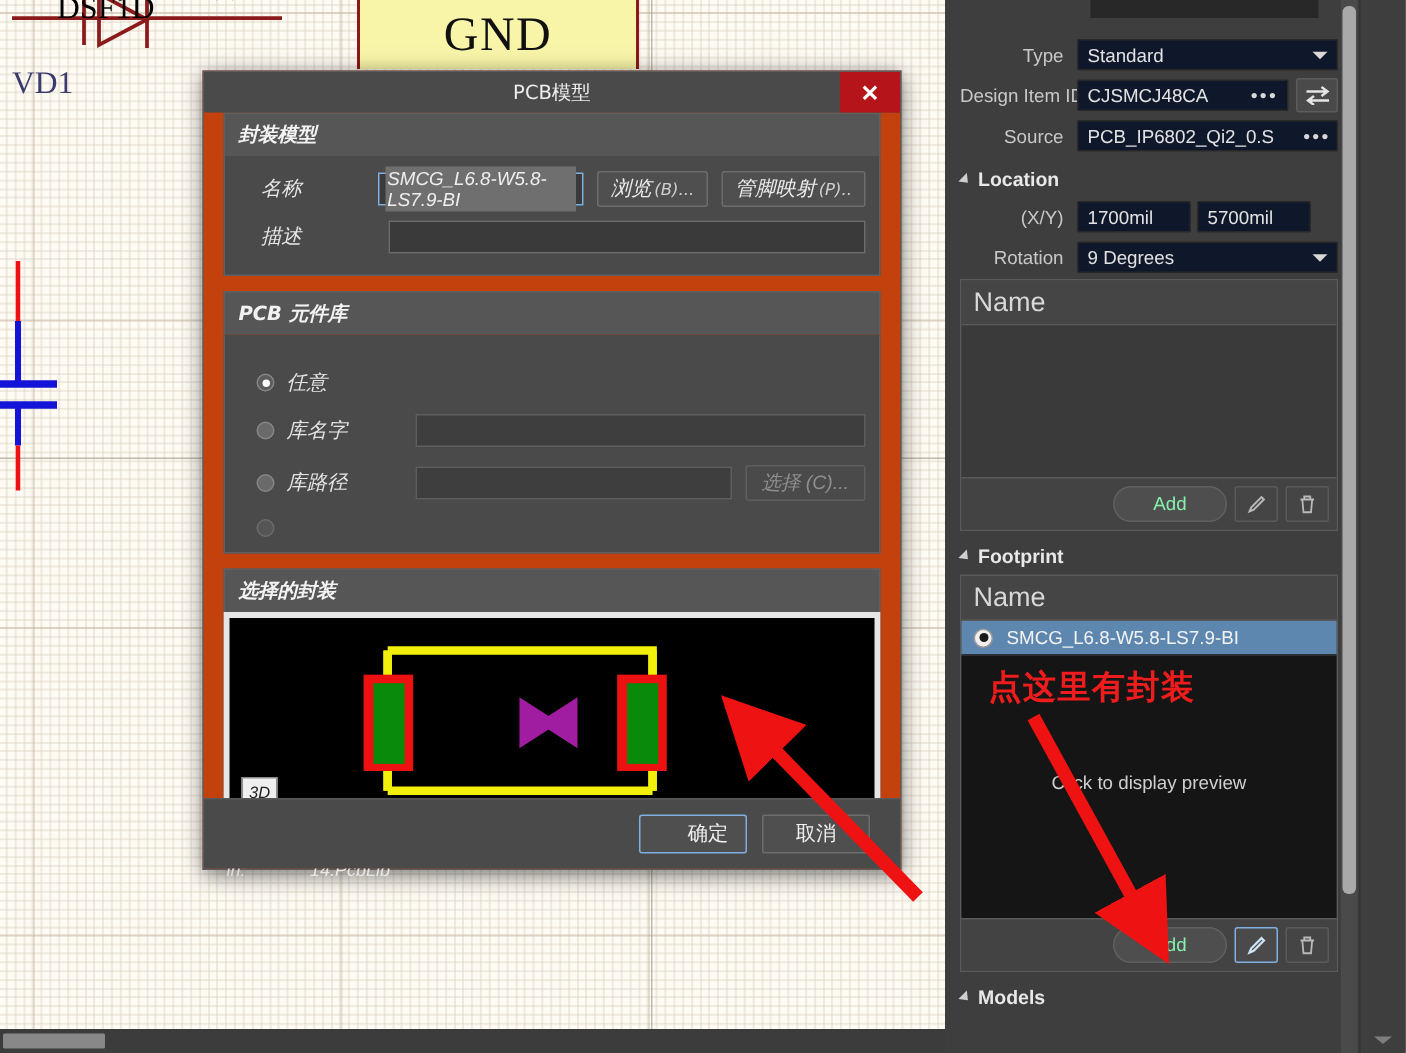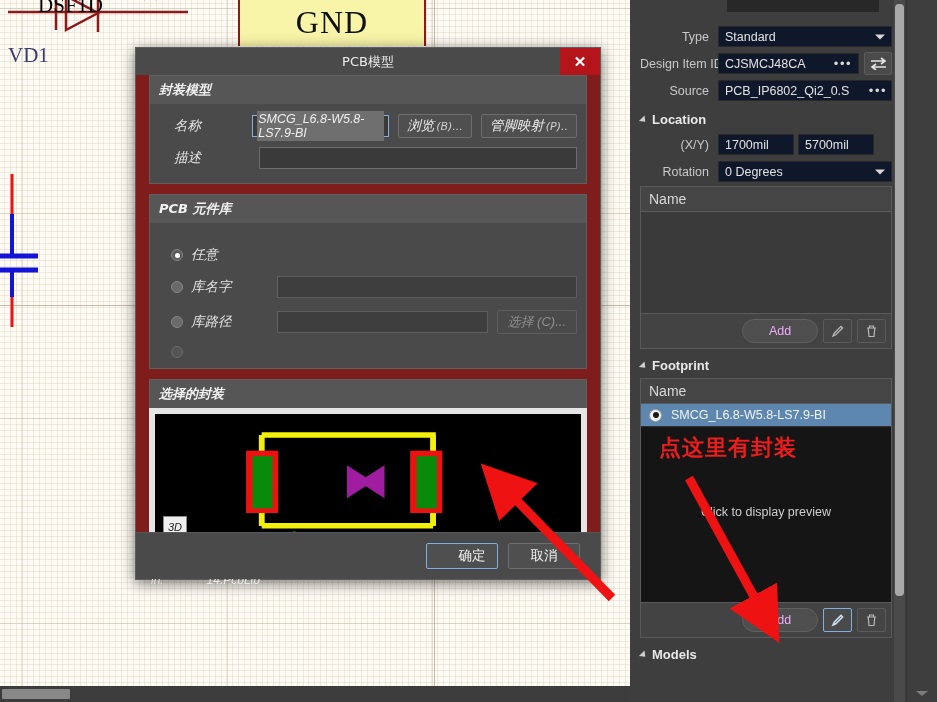--- a/index.html
+++ b/index.html
@@ -116,21 +116,21 @@
   }
   .tri {
     width: 0; height: 0; border-left: 5px solid #cfcfcf;
     border-top: 4px solid transparent; border-bottom: 4px solid transparent;
     transform: rotate(45deg); margin-left: 1px;
   }
 
   .list-box { border: 1px solid #5a5a5a; background: #3a3a3a; }
   .list-hdr {
     background: #454545; border-bottom: 1px solid #5a5a5a; color: #d8d8d8;
-    padding: 4px 8px; font-size: 14px;
+    padding: 4px 8px; font-size: 18px;
   }
   .list-body { height: 101px; background: #3a3a3a; }
   .list-body.dark { background: #151515; height: 175px; position: relative; }
   .list-row-sel {
     background: #5e87b0; color: #f2f2f2; padding: 4px 8px;
     display: flex; align-items: center; gap: 9px; font-size: 12.5px;
     border-bottom: 1px solid #2f2f2f;
   }
   .radio-dot {
     width: 13px; height: 13px; border-radius: 50%;
@@ -138,21 +138,21 @@
     display: flex; align-items: center; justify-content: center; flex: none;
   }
   .radio-dot i { width: 6px; height: 6px; border-radius: 50%; background: #1a1a1a; display: block; }
 
   .list-foot {
     background: #434343; border-top: 1px solid #5a5a5a;
     display: flex; align-items: center; justify-content: flex-end; gap: 5px;
     padding: 5px 5px;
   }
   .btn {
-    background: #4e4e4e; border: 1px solid #606060; color: #f0abfc;
+    background: #4e4e4e; border: 1px solid #606060; color: #86efac;
     height: 24px; padding: 0 10px; display: flex; align-items: center; justify-content: center;
     font-size: 12.5px; border-radius: 12px; min-width: 76px;
   }
   .icon-btn {
     width: 29px; height: 24px; background: #454545; border: 1px solid #5a5a5a;
     display: flex; align-items: center; justify-content: center; border-radius: 2px;
   }
   .icon-btn.active { border-color: #7fb0e0; background: #4a4a4a; }
 
   .preview-text {
@@ -177,21 +177,21 @@
     border-left: 1px solid #333; }
   .far-caret {
     position: absolute; right: 9px; bottom: 6px;
     width: 0; height: 0; border-left: 6px solid transparent; border-right: 6px solid transparent;
     border-top: 5px solid #7d7d7d;
   }
 
   
   .dialog {
     position: absolute; left: 135px; top: 47px; width: 466px; height: 533px;
-    background: #7f1d1d; border: 1px solid #5d5d5d;
+    background: #c2410c; border: 1px solid #5d5d5d;
     box-shadow: 0 3px 14px rgba(0,0,0,.55);
   }
   .title-bar {
     position: relative; height: 27px; background: #4a4a4a;
     display: flex; align-items: center; justify-content: center;
   }
   .title-bar .t {
     color: #ededed; font-size: 13px;
     font-family: "DejaVu Sans", sans-serif;
   }
@@ -245,21 +245,21 @@
     font-family: "Liberation Sans", sans-serif; }
   .lib-input {
     background: #3e3e3e; border: 1px solid #5e5e5e; height: 22px; flex: 1;
   }
   .choose-btn {
     background: #4a4a4a; border: 1px solid #5e5e5e; color: #8f8f8f;
     height: 24px; padding: 0 10px; margin-left: 9px; display: flex; align-items: center;
     font-size: 13px; border-radius: 2px;
   }
   .preview-pane {
-    background: #000; border: 6px solid #e5e5e5; height: 144px; position: relative;
+    background: #000; border: 4px solid #e5e5e5; height: 144px; position: relative;
     margin-top: 0;
   }
   .btn3d {
     position: absolute; left: 8px; bottom: 8px; width: 24px; height: 22px;
     background: #efefef; border: 1px solid #8a8a8a; color: #222;
     font-size: 11px; display: flex; align-items: center; justify-content: center;
     font-family: "Liberation Sans", sans-serif;
   }
   .found-row {
     display: flex; align-items: center; gap: 8px; padding: 7px 2px 0 2px;
@@ -369,21 +369,21 @@
         <span>Location</span>
       </div>
       <div class="prop-row">
         <div class="prop-label">(X/Y)</div>
         <div class="field" style="width:76px;">1700mil</div>
         <div class="field" style="width:76px;margin-left:4px;">5700mil</div>
       </div>
       <div class="prop-row">
         <div class="prop-label">Rotation</div>
         <div class="field combo">
-          <span>0 Degrees</span>
+          <span>9 Degrees</span>
           <span class="caret"></span>
         </div>
       </div>
 
       <div class="list-box">
         <div class="list-hdr">Name</div>
         <div class="list-body"></div>
         <div class="list-foot">
           <div class="btn">Add</div>
           <div class="icon-btn">

